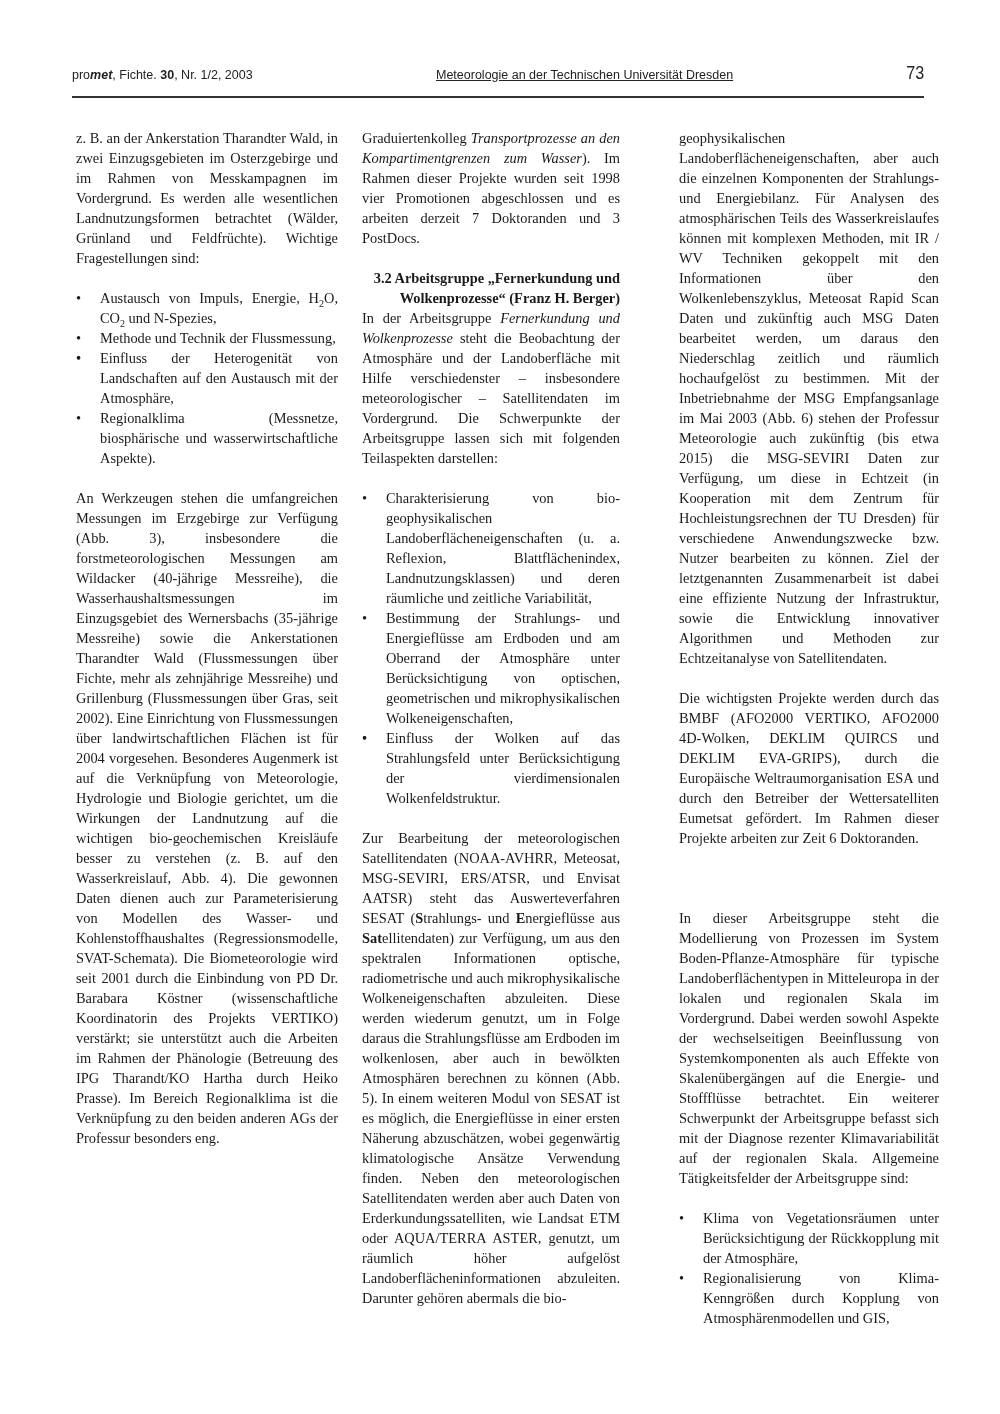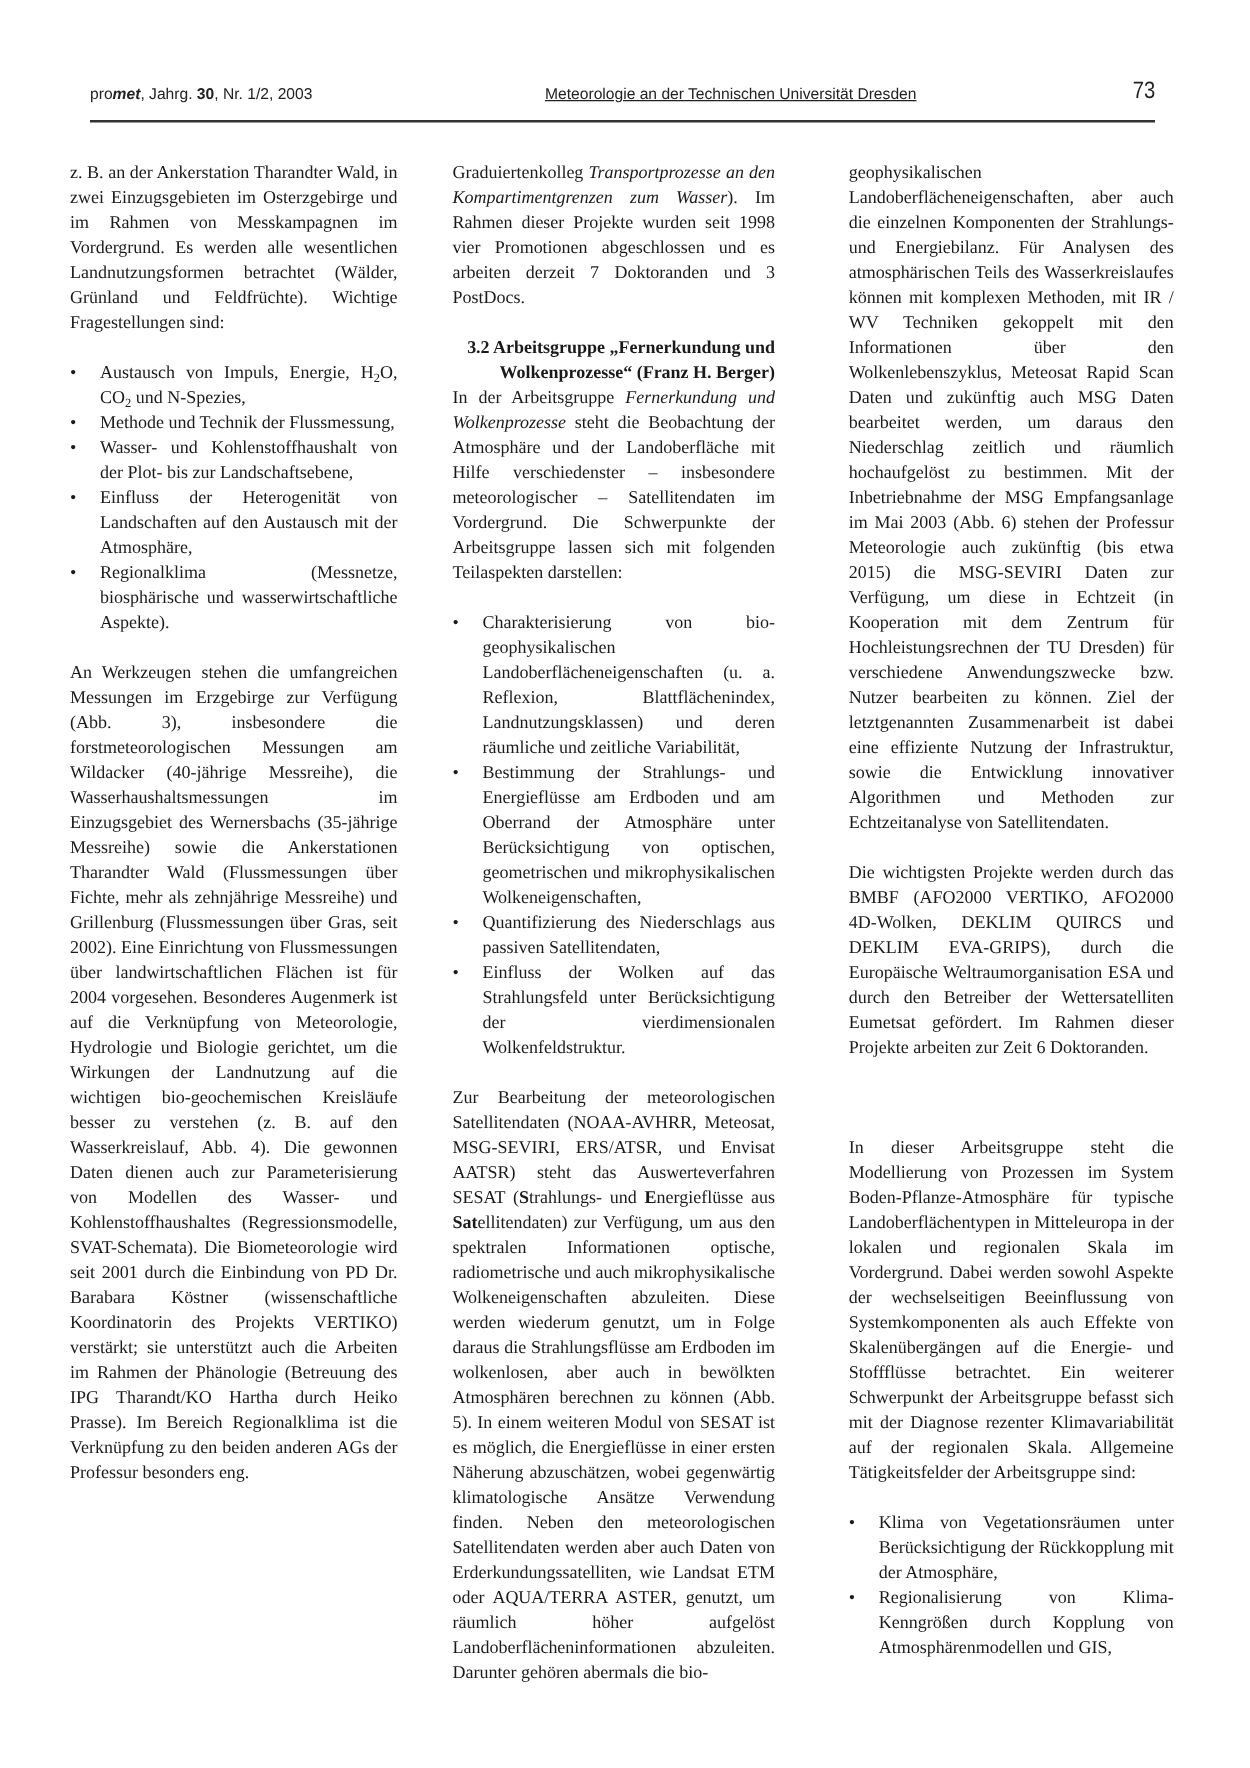--- a/index.html
+++ b/index.html
@@ -3,63 +3,63 @@
 <meta charset="utf-8">
 <style>
   html, body { margin: 0; padding: 0; background: #ffffff; }
   body { width: 1000px; height: 1414px; position: relative; overflow: hidden; color: #1a1a1a; }
   .header { position: absolute; left: 72px; top: 64px; width: 852px; height: 22px; font-family: "Liberation Sans", sans-serif; font-size: 12.5px; color: #222; }
   .header .left { position: absolute; left: 0; top: 4px; }
   .header .center { position: absolute; left: 364px; top: 4px; text-decoration: underline; }
   .header .pageno { position: absolute; right: 0; top: -2px; font-family: "Liberation Sans", sans-serif; font-size: 19px; transform: scaleX(0.85); transform-origin: right; }
   .rule { position: absolute; left: 72px; top: 96px; width: 852px; height: 0; border-top: 2px solid #333; }
   .col { position: absolute; top: 128px; font-family: "Liberation Serif", serif; font-size: 14.4px; line-height: 20px; text-align: justify; hyphens: manual; }
-  .col1 { left: 56px; width: 262px; }
+  .col1 { left: 76px; width: 262px; }
   .col2 { left: 362px; width: 258px; }
   .col3 { left: 679px; width: 260px; }
   .col p { margin: 0 0 20px 0; }
   .col p.tight { margin-bottom: 0; }
   .col ul { list-style: none; margin: 0 0 20px 0; padding: 0; }
   .col li { position: relative; padding-left: 24px; }
   .col li .bullet { position: absolute; left: 0; top: 0; }
   .col h3 { font-size: 14.4px; line-height: 20px; font-weight: bold; margin: 0; text-align: right; }
   .gap-big { height: 40px; }
   i, em { font-style: italic; }
   sub { font-size: 10px; line-height: 0; }
 </style>
 </head>
 <body>
 
 <div class="header">
-  <span class="left"><span>pro</span><b><i>met</i></b><span>, Jahrg. </span><b>30</b><span>, Nr. 1/2, 2003</span></span>
+  <span class="left"><span>pro</span><b><i>met</i></b><span>, Fichte. </span><b>30</b><span>, Nr. 1/2, 2003</span></span>
   <span class="center">Meteorologie an der Technischen Universität Dresden</span>
   <span class="pageno">73</span>
 </div>
 <div class="rule"></div>
 
 <div class="col col1">
   <p>z. B. an der Ankerstation Tharandter Wald, in zwei Einzugsgebieten im Osterzgebirge und im Rahmen von Messkampagnen im Vordergrund. Es werden alle wesentlichen Landnutzungsformen betrachtet (Wälder, Grünland und Feldfrüchte). Wichtige Fragestellungen sind:</p>
   <ul>
     <li><span class="bullet">•</span><span>Austausch von Impuls, Energie, H</span><sub>2</sub><span>O, CO</span><sub>2</sub><span> und N-Spezies,</span></li>
     <li><span class="bullet">•</span><span>Methode und Technik der Flussmessung,</span></li>
-    <li><span class="bullet">•</span><span>Wasser- und Kohlenstoffhaushalt von der Plot- bis zur Landschaftsebene,</span></li>
+    <li><span class="bullet">•</span></li>
     <li><span class="bullet">•</span><span>Einfluss der Heterogenität von Landschaften auf den Austausch mit der Atmosphäre,</span></li>
     <li><span class="bullet">•</span><span>Regionalklima (Messnetze, biosphärische und wasserwirtschaftliche Aspekte).</span></li>
   </ul>
   <p>An Werkzeugen stehen die umfangreichen Messungen im Erzgebirge zur Verfügung (Abb. 3), insbesondere die forstmeteorologischen Messungen am Wildacker (40-jährige Messreihe), die Wasserhaushaltsmessungen im Einzugsgebiet des Wernersbachs (35-jährige Messreihe) sowie die Ankerstationen Tharandter Wald (Flussmessungen über Fichte, mehr als zehnjährige Messreihe) und Grillenburg (Flussmessungen über Gras, seit 2002). Eine Einrichtung von Flussmessungen über landwirtschaftlichen Flächen ist für 2004 vorgesehen. Besonderes Augenmerk ist auf die Verknüpfung von Meteorologie, Hydrologie und Biologie gerichtet, um die Wirkungen der Landnutzung auf die wichtigen bio-geochemischen Kreisläufe besser zu verstehen (z. B. auf den Wasserkreislauf, Abb. 4). Die gewonnen Daten dienen auch zur Parameterisierung von Modellen des Wasser- und Kohlenstoffhaushaltes (Regressionsmodelle, SVAT-Schemata). Die Biometeorologie wird seit 2001 durch die Einbindung von PD Dr. Barabara Köstner (wissenschaftliche Koordinatorin des Projekts VERTIKO) verstärkt; sie unterstützt auch die Arbeiten im Rahmen der Phänologie (Betreuung des IPG Tharandt/KO Hartha durch Heiko Prasse). Im Bereich Regionalklima ist die Verknüpfung zu den beiden anderen AGs der Professur besonders eng.</p>
 </div>
 
 <div class="col col2">
   <p><span>Graduiertenkolleg </span><i>Transportprozesse an den Kompartimentgrenzen zum Wasser</i><span>). Im Rahmen dieser Projekte wurden seit 1998 vier Promotionen abgeschlossen und es arbeiten derzeit 7 Doktoranden und 3 PostDocs.</span></p>
   <h3>3.2 Arbeitsgruppe „Fernerkundung und Wolkenprozesse“ (Franz H. Berger)</h3>
   <p><span>In der Arbeitsgruppe </span><i>Fernerkundung und Wolkenprozesse</i><span> steht die Beobachtung der Atmosphäre und der Landoberfläche mit Hilfe verschiedenster – insbesondere meteorologischer – Satellitendaten im Vordergrund. Die Schwerpunkte der Arbeitsgruppe lassen sich mit folgenden Teilaspekten darstellen:</span></p>
   <ul>
     <li><span class="bullet">•</span><span>Charakterisierung von bio-geophysikalischen Landoberflächeneigenschaften (u. a. Reflexion, Blattflächenindex, Landnutzungsklassen) und deren räumliche und zeitliche Variabilität,</span></li>
     <li><span class="bullet">•</span><span>Bestimmung der Strahlungs- und Energieflüsse am Erdboden und am Oberrand der Atmosphäre unter Berücksichtigung von optischen, geometrischen und mikrophysikalischen Wolkeneigenschaften,</span></li>
-    <li><span class="bullet">•</span><span>Quantifizierung des Niederschlags aus passiven Satellitendaten,</span></li>
+    <li><span class="bullet">•</span></li>
     <li><span class="bullet">•</span><span>Einfluss der Wolken auf das Strahlungsfeld unter Berücksichtigung der vierdimensionalen Wolkenfeldstruktur.</span></li>
   </ul>
   <p class="tight"><span>Zur Bearbeitung der meteorologischen Satellitendaten (NOAA-AVHRR, Meteosat, MSG-SEVIRI, ERS/ATSR, und Envisat AATSR) steht das Auswerteverfahren SESAT (</span><b>S</b><span>trahlungs- und </span><b>E</b><span>nergieflüsse aus </span><b>Sat</b><span>ellitendaten) zur Verfügung, um aus den spektralen Informationen optische, radiometrische und auch mikrophysikalische Wolkeneigenschaften abzuleiten. Diese werden wiederum genutzt, um in Folge daraus die Strahlungsflüsse am Erdboden im wolkenlosen, aber auch in bewölkten Atmosphären berechnen zu können (Abb. 5). In einem weiteren Modul von SESAT ist es möglich, die Energieflüsse in einer ersten Näherung abzuschätzen, wobei gegenwärtig klimatologische Ansätze Verwendung finden. Neben den meteorologischen Satellitendaten werden aber auch Daten von Erderkundungssatelliten, wie Landsat ETM oder AQUA/TERRA ASTER, genutzt, um räumlich höher aufgelöst Landoberflächeninformationen abzuleiten. Darunter gehören abermals die bio-</span></p>
 </div>
 
 <div class="col col3">
   <p>geophysikalischen Landoberflächeneigenschaften, aber auch die einzelnen Komponenten der Strahlungs- und Energiebilanz. Für Analysen des atmosphärischen Teils des Wasserkreislaufes können mit komplexen Methoden, mit IR / WV Techniken gekoppelt mit den Informationen über den Wolkenlebenszyklus, Meteosat Rapid Scan Daten und zukünftig auch MSG Daten bearbeitet werden, um daraus den Niederschlag zeitlich und räumlich hochaufgelöst zu bestimmen. Mit der Inbetriebnahme der MSG Empfangsanlage im Mai 2003 (Abb. 6) stehen der Professur Meteorologie auch zukünftig (bis etwa 2015) die MSG-SEVIRI Daten zur Verfügung, um diese in Echtzeit (in Kooperation mit dem Zentrum für Hochleistungsrechnen der TU Dresden) für verschiedene Anwendungszwecke bzw. Nutzer bearbeiten zu können. Ziel der letztgenannten Zusammenarbeit ist dabei eine effiziente Nutzung der Infrastruktur, sowie die Entwicklung innovativer Algorithmen und Methoden zur Echtzeitanalyse von Satellitendaten.</p>
   <p>Die wichtigsten Projekte werden durch das BMBF (AFO2000 VERTIKO, AFO2000 4D-Wolken, DEKLIM QUIRCS und DEKLIM EVA-GRIPS), durch die Europäische Weltraumorganisation ESA und durch den Betreiber der Wettersatelliten Eumetsat gefördert. Im Rahmen dieser Projekte arbeiten zur Zeit 6 Doktoranden.</p>
   <div class="gap-big"></div>
   <p>In dieser Arbeitsgruppe steht die Modellierung von Prozessen im System Boden-Pflanze-Atmosphäre für typische Landoberflächentypen in Mitteleuropa in der lokalen und regionalen Skala im Vordergrund. Dabei werden sowohl Aspekte der wechselseitigen Beeinflussung von Systemkomponenten als auch Effekte von Skalenübergängen auf die Energie- und Stoffflüsse betrachtet. Ein weiterer Schwerpunkt der Arbeitsgruppe befasst sich mit der Diagnose rezenter Klimavariabilität auf der regionalen Skala. Allgemeine Tätigkeitsfelder der Arbeitsgruppe sind:</p>

